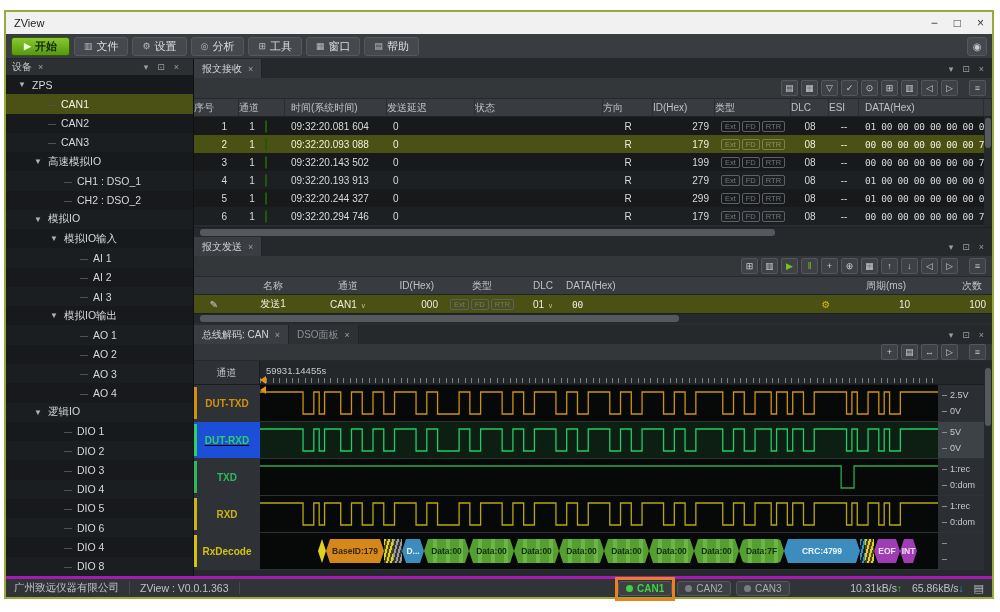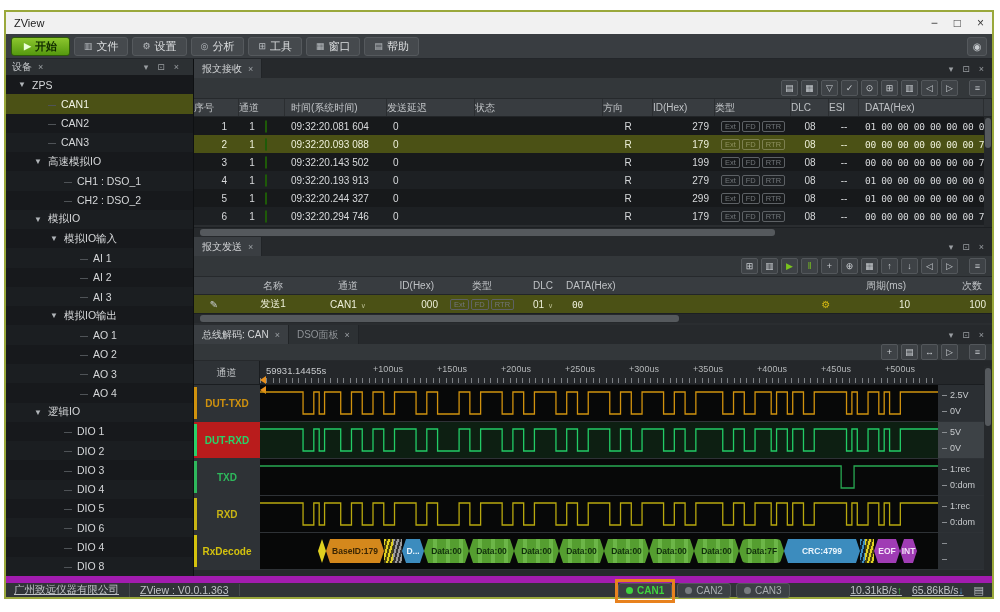--- a/index.html
+++ b/index.html
@@ -91,21 +91,21 @@
   .axis-ref { position:absolute; left:6px; top:4px; font-size:9.5px; color:#c8cbce; }
   .tick-labels { position:absolute; left:96px; top:3px; display:flex; }
   .tick-labels span { width:64px; text-align:center; font-size:9px; color:#b5b8ba; flex:0 0 64px; }
   .tick-strip { position:absolute; left:0; right:0; bottom:1px; height:5px; background:repeating-linear-gradient(90deg,#7c8084 0 1px,transparent 1px 6.4px); }
   .axis-trig { position:absolute; left:0; bottom:0; width:0; height:0; border-top:4px solid transparent; border-bottom:4px solid transparent; border-right:6px solid #e8901e; }
 
   .wave-row { flex:1; display:flex; border-bottom:1px solid #2e3236; min-height:0; }
   .wv-labelcell { width:66px; flex:0 0 66px; background:#2e3236; position:relative; display:flex; align-items:center; justify-content:center; }
   .wv-bar { position:absolute; left:0; top:2px; bottom:2px; width:3px; }
   .wv-label { font-size:10px; font-weight:bold; }
-  .wave-row.hl .wv-labelcell { background:#b91c1c; }
+  .wave-row.hl .wv-labelcell { background:#1d4ed8;text-decoration:underline; }
   .wv-plot { flex:1; background:#070808; position:relative; min-width:0; }
   .wave-row.hl .wv-plot { background:#0d1f12; }
   .wv-plot svg { position:absolute; inset:0; width:100%; height:100%; }
   .wv-right { width:54px; flex:0 0 54px; background:#2b2f33; font-size:9px; color:#c8cbce; display:flex; flex-direction:column; justify-content:space-around; padding:2px 0 2px 4px; }
   .wave-row.hl .wv-right { background:#3d4246; }
   .wv-right span::before { content:""; display:inline-block; width:5px; height:1px; background:#8a8e92; vertical-align:middle; margin-right:3px; }
   .trig { position:absolute; left:0; top:1px; width:0; height:0; border-top:4px solid transparent; border-bottom:4px solid transparent; border-right:6px solid #e8901e; }
 
   .decode-track { position:absolute; inset:0; display:flex; align-items:center; padding-left:58px; overflow:hidden; }
   .dk { height:24px; line-height:24px; flex:0 0 auto; text-align:center; font-size:8.5px; font-weight:bold; overflow:hidden; white-space:nowrap; clip-path:polygon(4px 0,calc(100% - 4px) 0,100% 50%,calc(100% - 4px) 100%,4px 100%,0 50%); }
@@ -116,21 +116,21 @@
   .dk.marker { clip-path:polygon(50% 0,100% 50%,50% 100%,0 50%); background:#e0d020; }
   .dk.marks { clip-path:none; }
   .dk.marks.c-yellow { background:repeating-linear-gradient(105deg,#e0d020 0 2px,#4a4410 2px 4px); }
   .dk.marks.c-gray { background:repeating-linear-gradient(105deg,#9a9a9a 0 2px,#333 2px 4px); }
   .dk.marks.c-blue { background:repeating-linear-gradient(105deg,#3c8cbe 0 2px,#123 2px 4px); }
   .dec-strip { height:6px; background:#26292c; flex:0 0 auto; }
   .dec-vscroll { position:absolute; right:0; top:41px; bottom:6px; width:8px; background:#26292c; }
   .dec-vscroll .vthumb { position:absolute; left:1px; top:2px; height:58px; width:6px; border-radius:3px; background:#55595d; }
 
   
-  .statusbar { height:21px; background:#303437; border-top:7px solid #a21caf; display:flex; align-items:center; font-size:10.5px; color:#c0c3c6; padding:0 8px; flex:0 0 auto; position:relative;text-decoration:underline; }
+  .statusbar { height:21px; background:#303437; border-top:3px solid #a21caf; display:flex; align-items:center; font-size:10.5px; color:#c0c3c6; padding:0 8px; flex:0 0 auto; position:relative; }
   .sb-company { padding-right:10px; border-right:1px solid #45494d; }
   .sb-version { padding:0 10px; border-right:1px solid #45494d; }
   .can-group { position:absolute; left:612px; display:flex; gap:5px; align-items:center; }
   .can-btn { display:flex; align-items:center; gap:4px; height:15px; padding:0 7px; background:#3c4044; border:1px solid #54585c; border-radius:3px; font-size:10px; color:#a8acb0; position:relative; }
   .can-btn .dot { width:7px; height:7px; border-radius:50%; background:#787c80; }
   .can-btn.active { color:#3ed43e; font-weight:bold; }
   .can-btn.active .dot { background:#3ed43e; }
   .annotation { position:absolute; left:-4px; right:-4px; top:-5px; bottom:-6px; border:3px solid #e8821e; pointer-events:none; }
   .sb-rates { margin-left:auto; display:flex; align-items:center; gap:10px; }
   .arr-up { color:#3ed43e; font-size:10px; }
@@ -543,31 +543,20 @@
               <button class="ibtn">▤</button>
               <button class="ibtn">↔</button>
               <button class="ibtn">▷</button>
           <button class="ibtn menu">≡</button>
         </div>
 
         <div class="axis">
           <span class="axis-ch">通道</span>
           <span class="axis-plot">
             <span class="axis-ref">59931.14455s</span>
-            <span class="tick-labels">
-              <span>+100us</span>
-                  <span>+150us</span>
-                  <span>+200us</span>
-                  <span>+250us</span>
-                  <span>+300us</span>
-                  <span>+350us</span>
-                  <span>+400us</span>
-                  <span>+450us</span>
-                  <span>+500us</span>
-            </span>
             <span class="tick-strip"></span>
             <span class="axis-trig"></span>
           </span>
         </div>
 
         <div class="wave-row">
           <span class="wv-labelcell">
                 <span class="wv-bar" style="background: rgb(208, 146, 14);"></span>
                 <span class="wv-label" style="color: rgb(208, 146, 14);">DUT-TXD</span>
               </span>

